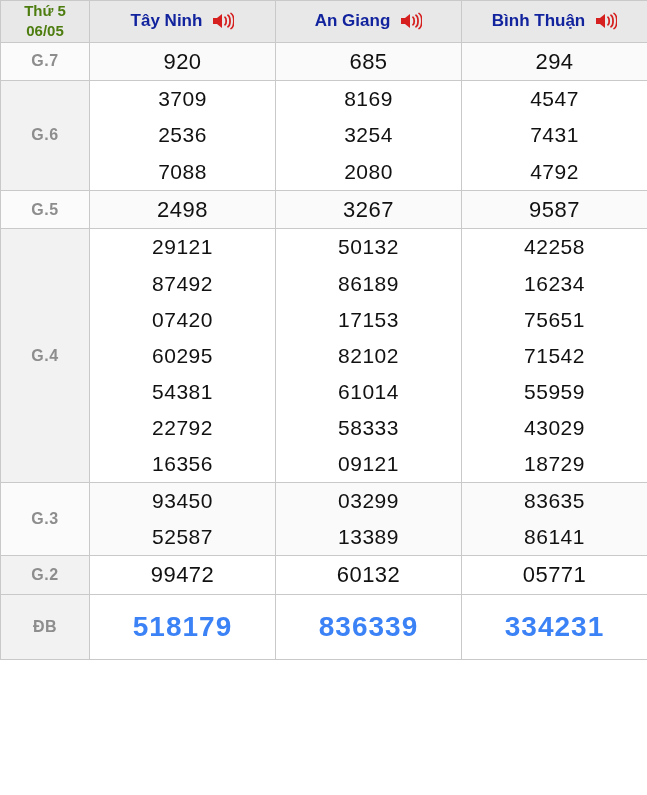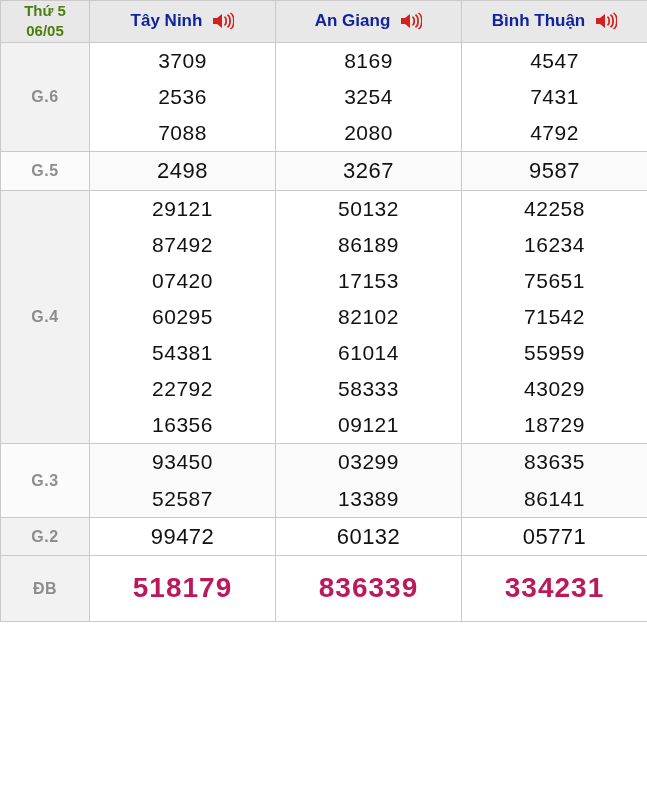--- a/index.html
+++ b/index.html
@@ -84,21 +84,21 @@
   td.vals.alt { background: #fafafa; }
   td.vals .num { display: block; }
 
   
   td.vals.red .num {
     color: #cf0a0a;
     font-weight: bold;
     font-size: 23px;
   }
   td.vals.db .num {
-    color: #be185d;
+    color: #3b82f6;
     font-weight: bold;
     font-size: 28px;
     letter-spacing: 1px;
   }
   tr.row-g8 td.vals { padding: 8px 0; }
   tr.row-db td.vals { padding: 8px 0; }
   tr.row-g7 td.vals .num,
   tr.row-g5 td.vals .num,
   tr.row-g2 td.vals .num,
   tr.row-g1 td.vals .num { font-size: 22px; }
@@ -154,20 +154,32 @@
               <path d="M13 6.2c1.6 1 1.6 6.6 0 7.6" stroke="#d61f1f" stroke-width="1.8" fill="none" stroke-linecap="round"></path>
               <path d="M16 4.2c2.7 1.6 2.7 10 0 11.6" stroke="#d61f1f" stroke-width="1.8" fill="none" stroke-linecap="round"></path>
               <path d="M19 2.4c3.7 2.2 3.7 13 0 15.2" stroke="#d61f1f" stroke-width="1.6" fill="none" stroke-linecap="round"></path>
             </svg>
           </span>
         </div>
       </th>
     </tr>
   </thead>
   <tbody id="tbody">
+      <tr class="row-g7">
+        <td class="lbl white">G.7</td>
+        <td class="vals alt">
+          <span class="num">920</span>
+        </td>
+        <td class="vals alt">
+          <span class="num">685</span>
+        </td>
+        <td class="vals alt">
+          <span class="num">294</span>
+        </td>
+      </tr>
       <tr class="row-g6">
         <td class="lbl">G.6</td>
         <td class="vals">
           <span class="num">3709</span>
           <span class="num">2536</span>
           <span class="num">7088</span>
         </td>
         <td class="vals">
           <span class="num">8169</span>
           <span class="num">3254</span>

